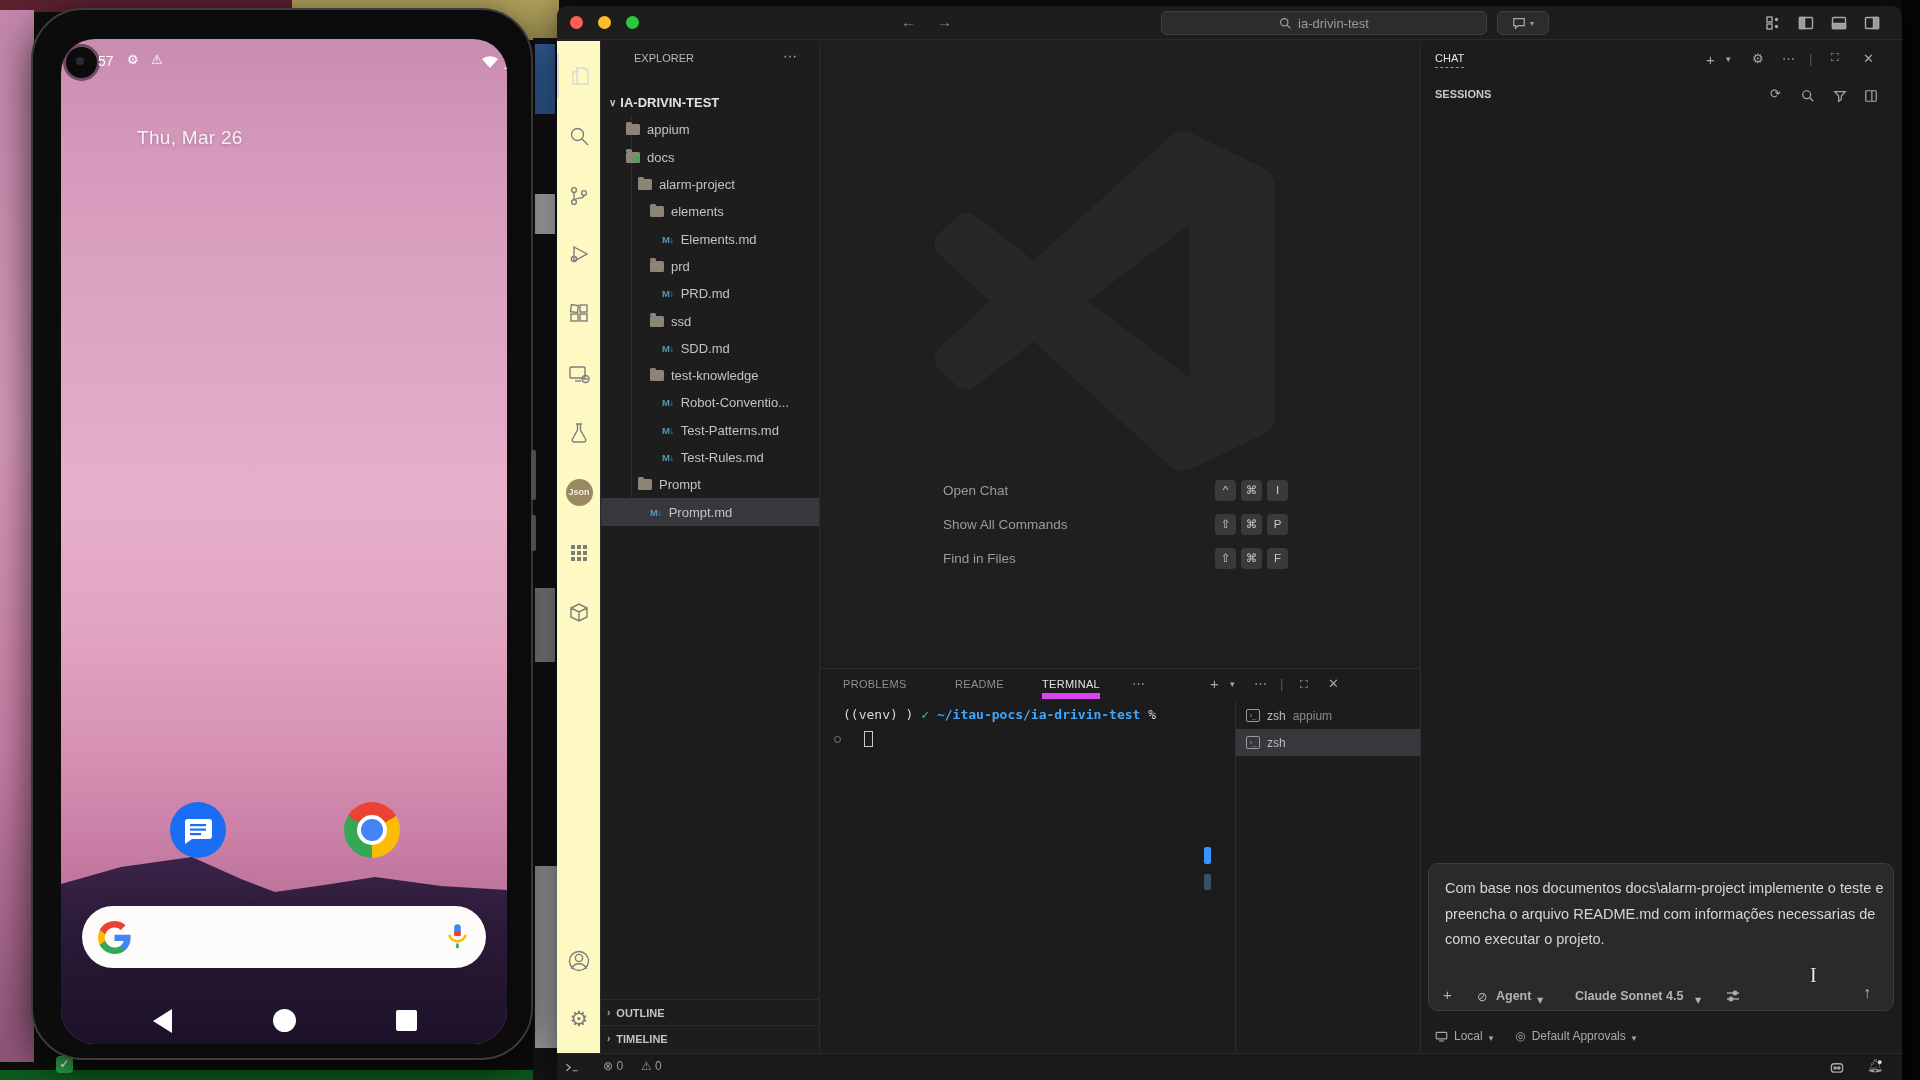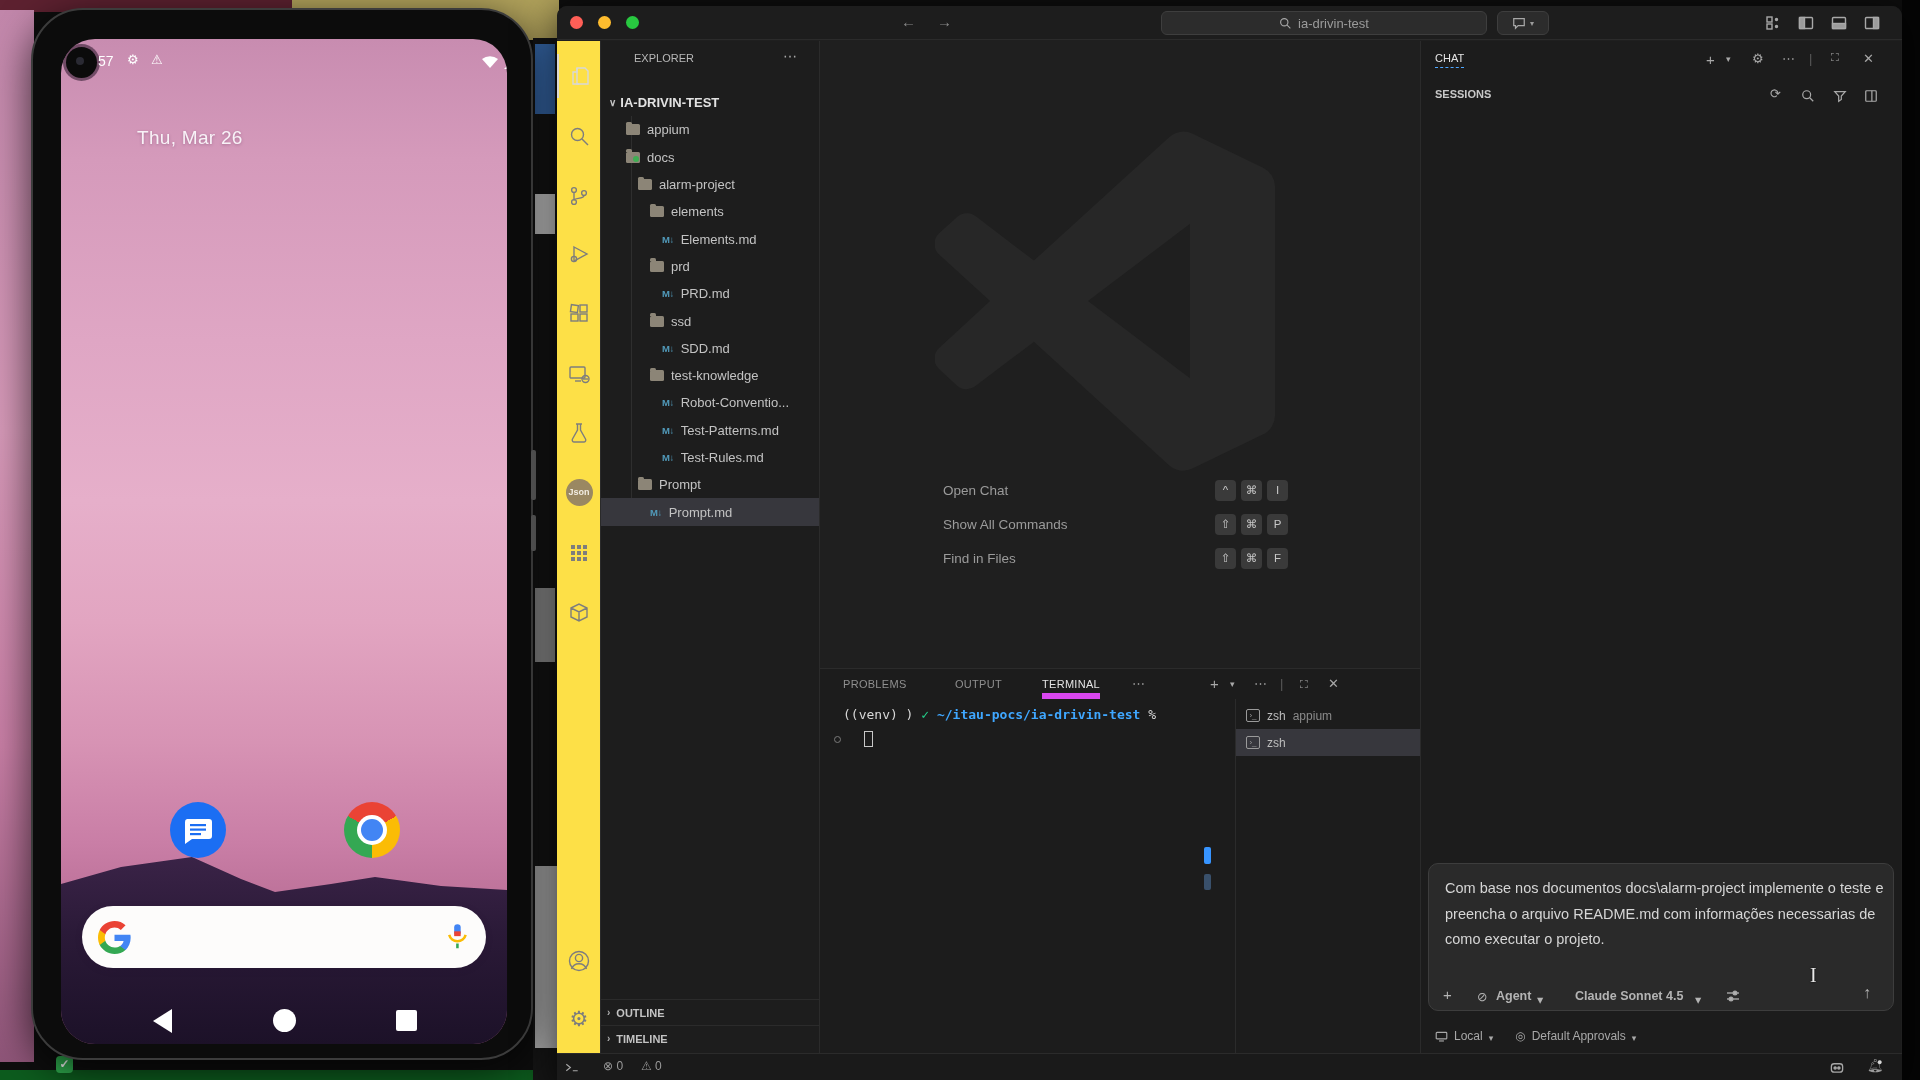--- a/index.html
+++ b/index.html
@@ -77,21 +77,21 @@
                border:1px solid #3e3e3e; border-radius:6px; color:#9b9b9b; font-size:13px;
                display:flex; align-items:center; justify-content:center; gap:6px; }
   #tb-copilot { left:940px; top:5px; width:52px; height:24px; background:#2c2c2c;
                 border:1px solid #3e3e3e; border-radius:6px; display:flex; align-items:center;
                 justify-content:center; gap:4px; color:#9b9b9b; }
   .tb-right { top:9px; color:#9b9b9b; }
 
   #main { left:0; top:35px; width:1345px; height:1012px; display:flex; }
 
   
-  #activitybar { width:44px; height:100%; background:#fde047; border-right:1px solid #2b2b2b;
+  #activitybar { width:44px; height:100%; background:#fef9c3; border-right:1px solid #2b2b2b;
                  position:relative; flex:none; }
   .ab-item { position:absolute; left:0; width:44px; height:44px; display:flex;
              align-items:center; justify-content:center; color:#7d7d7d; }
   .ab-item.active { color:#d7d7d7; border-left:2px solid #d7d7d7; }
   .ab-item svg { stroke:currentColor; fill:none; stroke-width:1.4; }
   .json-badge { width:27px; height:27px; border-radius:50%; background:#9a8862; color:#f2ede2;
                 font-size:9px; font-weight:bold; display:flex; align-items:center;
                 justify-content:center; }
 
   
@@ -501,21 +501,21 @@
               <span class="kbd">⇧</span>
               <span class="kbd">⌘</span>
               <span class="kbd">F</span>
             </span>
           </div>
         </div>
       </div>
 
       <div id="panel">
         <span class="ptab" style="left:23px;">PROBLEMS</span>
-        <span class="ptab" style="left:135px;">OUTPUT</span>
+        <span class="ptab" style="left:135px;">README</span>
         <span class="ptab active" style="left:222px;">TERMINAL</span>
         <span class="pt-ic" style="left:312px;">⋯</span>
         <span class="pt-ic" style="left:390px;font-size:15px;">+</span>
         <span class="pt-ic" style="left:410px;font-size:9px;">▾</span>
         <span class="pt-ic" style="left:434px;">⋯</span>
         <span class="pt-ic" style="left:460px;color:#5a5a5a;">|</span>
         <span class="pt-ic" style="left:480px;font-size:11px;">⛶</span>
         <span class="pt-ic" style="left:508px;">✕</span>
 
         <div id="term">

